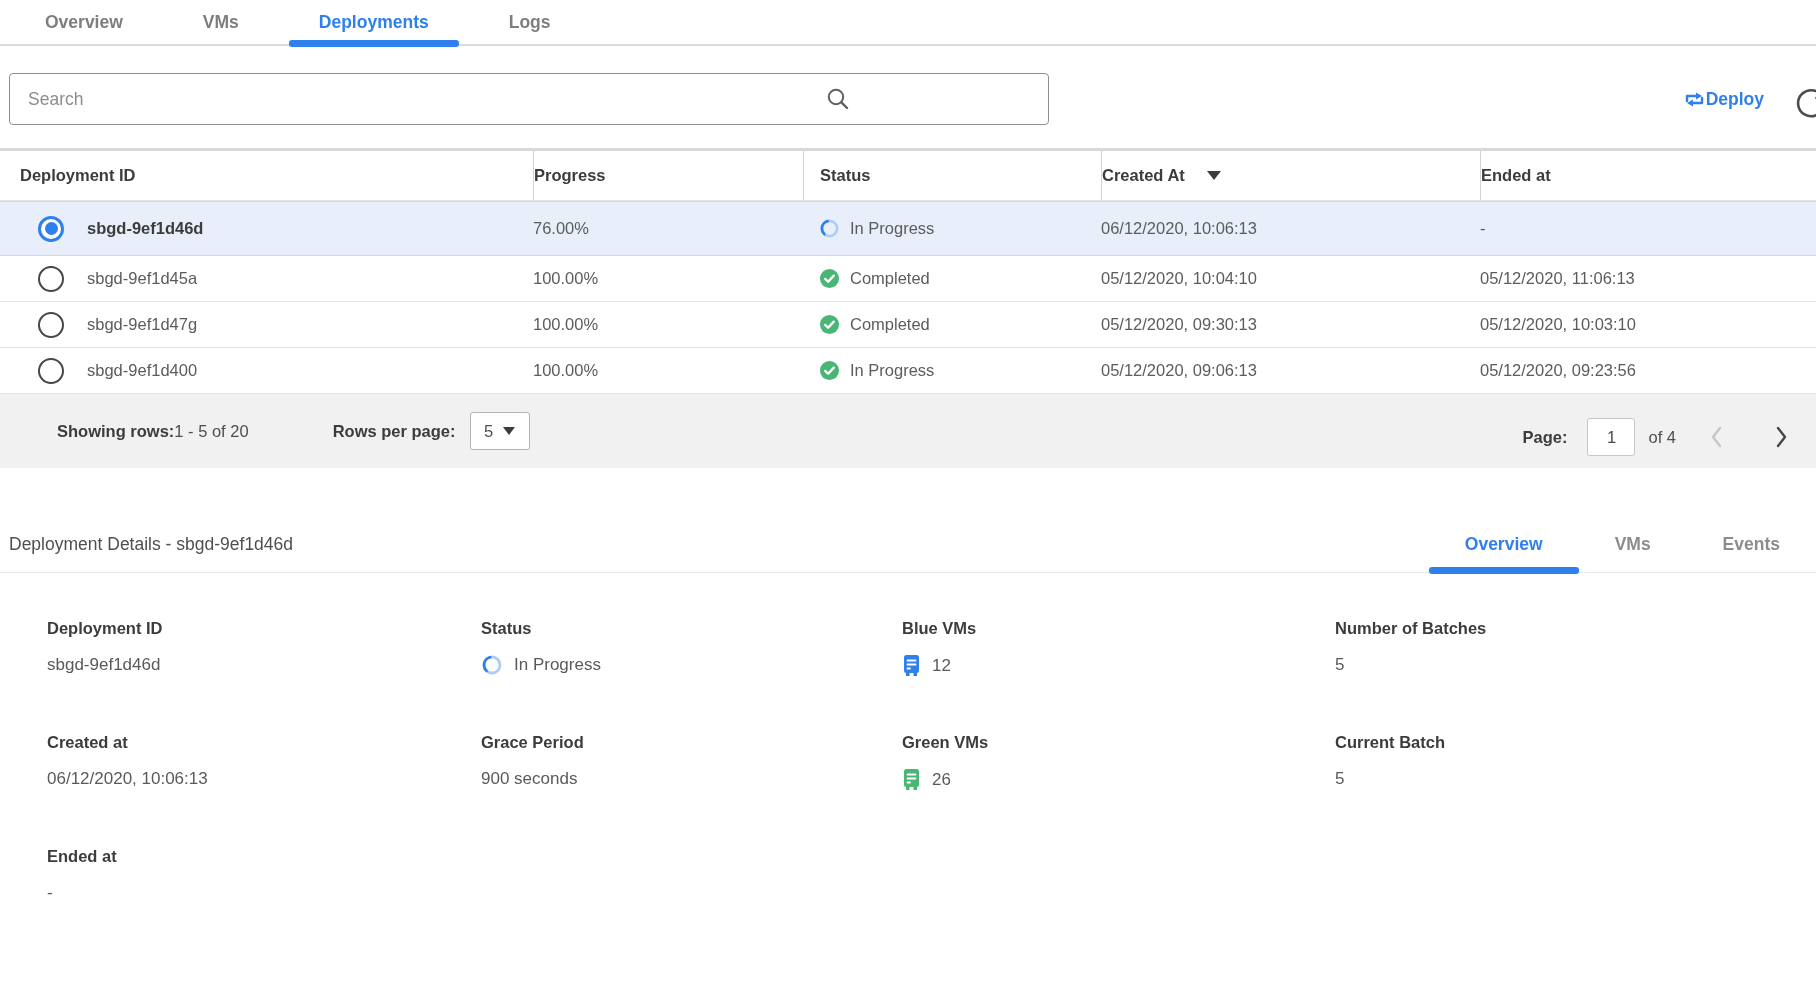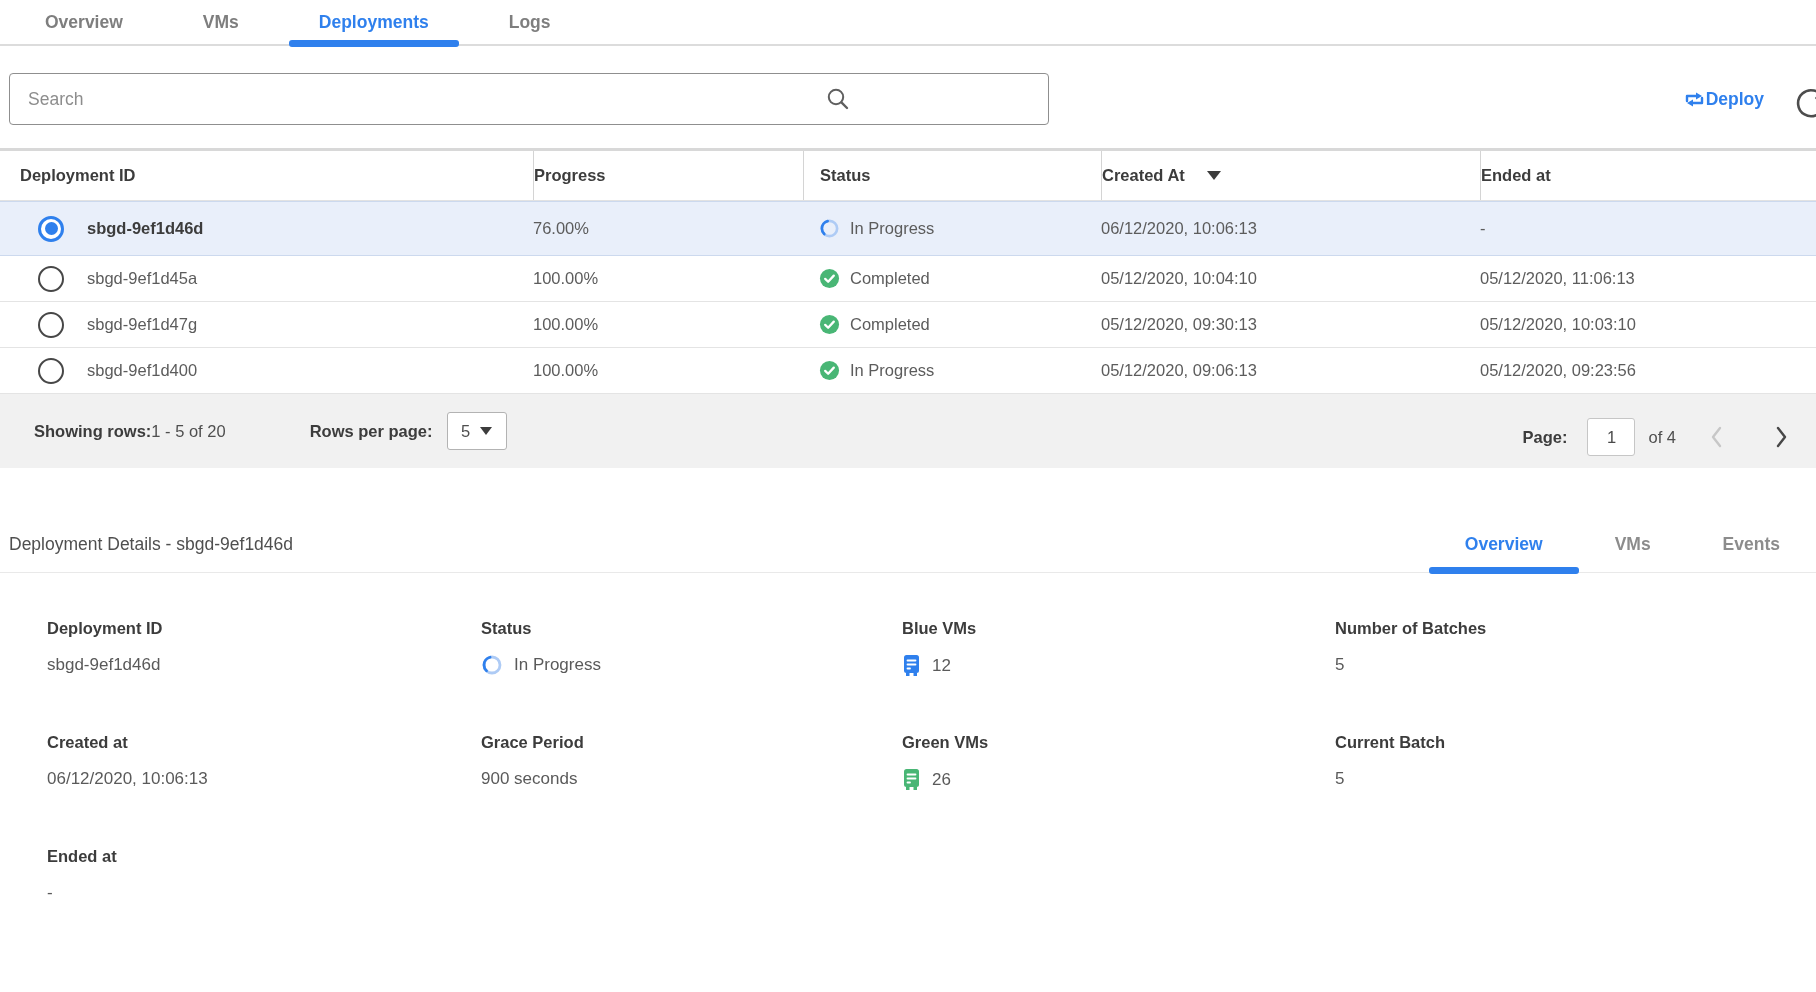--- a/index.html
+++ b/index.html
@@ -49,21 +49,21 @@
   .radio { width:26px; height:26px; border-radius:50%; border:2.5px solid #474747; flex:0 0 auto;
            display:flex; align-items:center; justify-content:center; cursor:pointer; background:#fff; }
   .radio.selected { border-color:#2f80ed; border-width:3px; }
   .radio.selected::after { content:""; width:13px; height:13px; border-radius:50%; background:#2f80ed; }
   .sort-tri { display:inline-block; margin-left:22px; width:0; height:0;
               border-left:7px solid transparent; border-right:7px solid transparent;
               border-top:9px solid #3c3c3c; }
 
   
   .tfoot { position:relative; height:74px; background:#f1f1f1; display:flex; align-items:center;
-           padding-left:34px; font-size:16.5px; color:#4f4f4f; }
+           padding-left:57px; font-size:16.5px; color:#4f4f4f; }
   .bold { font-weight:bold; color:#3c3c3c; }
   .showing-val { }
   .rpp-label { margin-left:84px; }
   .rpp-select { margin-left:14px; width:60px; height:38px; background:#fff; border:1px solid #b3b3b3;
                 border-radius:3px; display:flex; align-items:center; justify-content:center; gap:10px;
                 cursor:pointer; }
   .dd-tri { width:0; height:0; border-left:6px solid transparent; border-right:6px solid transparent;
             border-top:8px solid #3c3c3c; }
   .pager { position:absolute; right:26px; top:6px; height:100%; display:flex; align-items:center; }
   .page-input { width:48px; height:38px; margin-left:20px; border:1px solid #c6c6c6; border-radius:3px;

